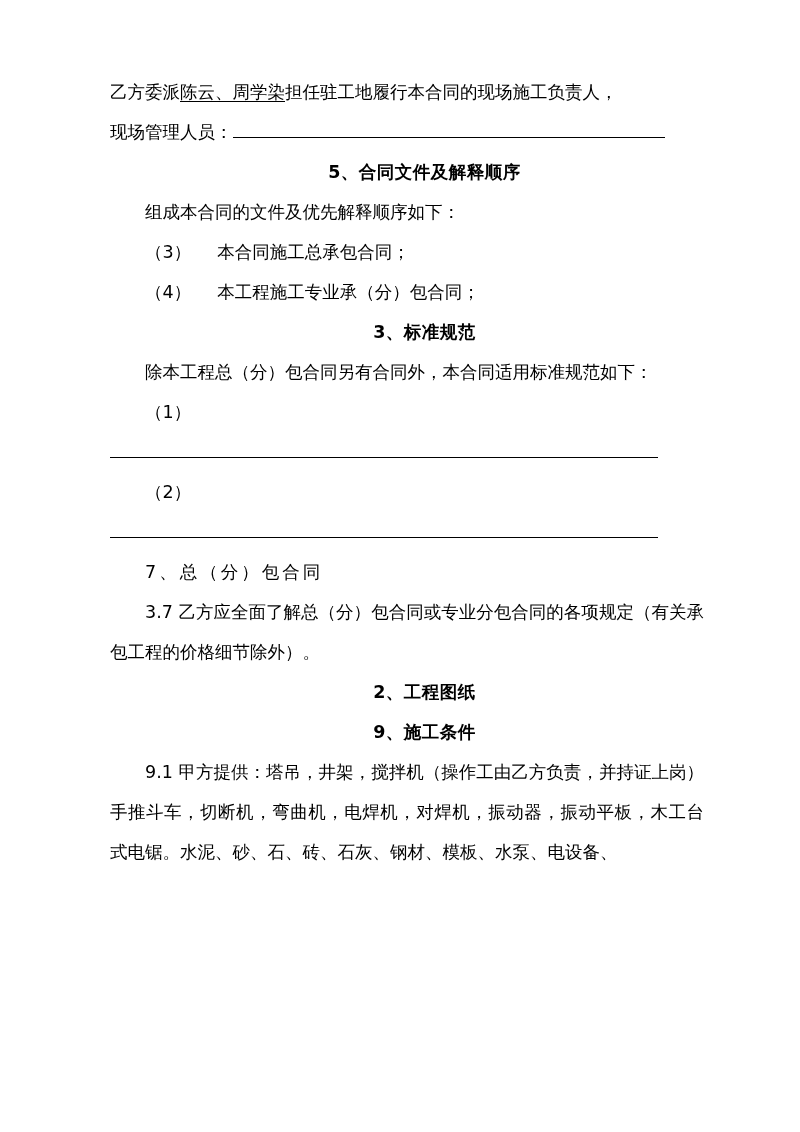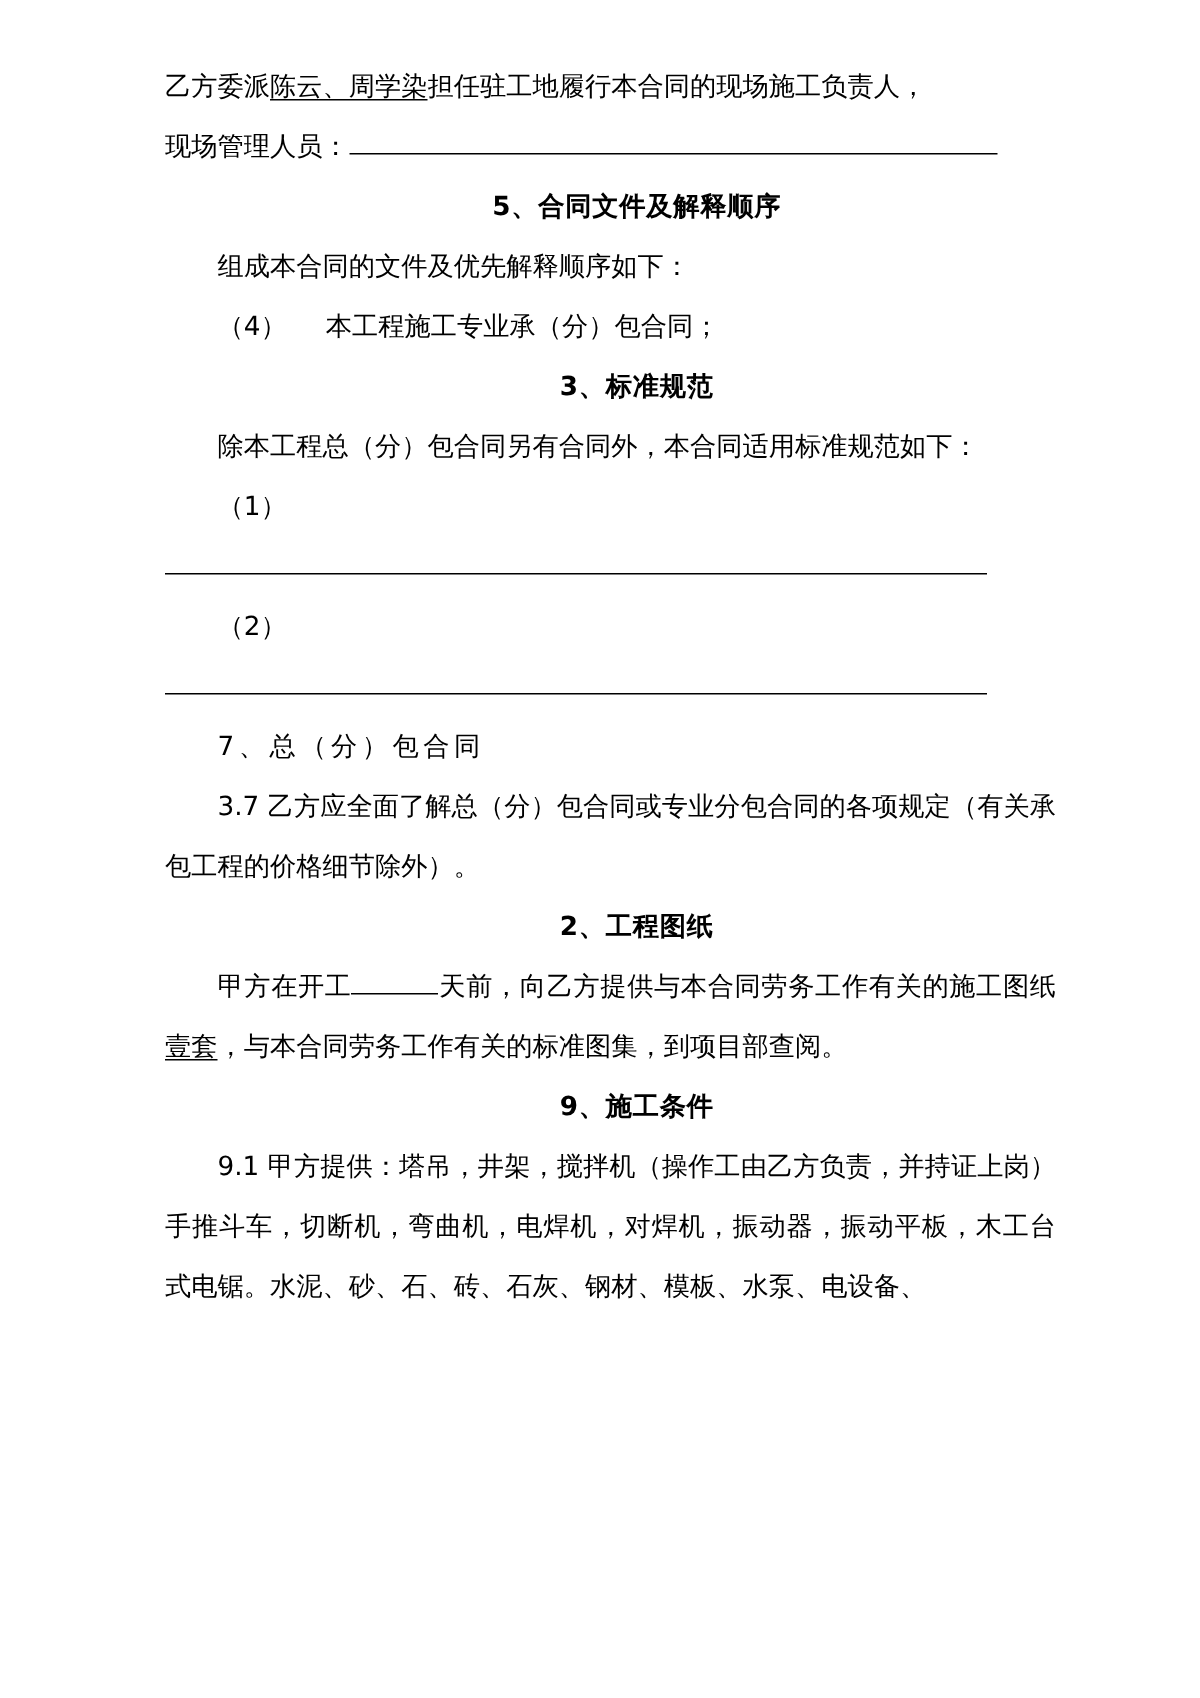--- a/index.html
+++ b/index.html
@@ -12,21 +12,21 @@
     height: 1132px;
     font-family: "DejaVu Sans", "Liberation Sans", sans-serif;
     color: #000000;
   }
   .page {
     position: relative;
     width: 800px;
     height: 968px;
     background: #ffffff;
     box-sizing: border-box;
-    padding: 38px 96px 60px 110px;
+    padding: 72px 96px 60px 110px;
   }
   .doc-body {
     font-size: 17.5px;
     line-height: 40px;
   }
   p {
     margin: 0;
     padding: 0;
   }
   .para {
@@ -81,20 +81,23 @@
 
     <p class="para-noindent">
       <span>现场管理人员：</span><span class="fill fill-mid"></span>
     </p>
 
     <p class="heading">5、合同文件及解释顺序</p>
 
     <p class="para">组成本合同的文件及优先解释顺序如下：</p>
 
     <p class="list-item">
+      <span class="lbl">（3）</span><span>本合同施工总承包合同；</span>
+    </p>
+    <p class="list-item">
       <span class="lbl">（4）</span><span>本工程施工专业承（分）包合同；</span>
     </p>
 
     <p class="heading">3、标准规范</p>
 
     <p class="para">除本工程总（分）包合同另有合同外，本合同适用标准规范如下：</p>
 
     <p class="list-item">
       <span class="lbl">（1）</span><span class="fill fill-num"></span>
     </p>
@@ -102,22 +105,19 @@
       <span class="lbl">（2）</span><span class="fill fill-num"></span>
     </p>
 
     <p class="heading-wide">7、总（分）包合同</p>
 
 
     <p class="para">3.7 乙方应全面了解总（分）包合同或专业分包合同的各项规定（有关承包工程的价格细节除外）。</p>
 
     <p class="heading">2、工程图纸</p>
 
-    <p class="para">
-      <span>甲方在开工</span><span class="fill fill-short"></span><span>天前，向乙方提供与本合同劳务工作有关的施工图纸</span><span class="u">壹套</span><span>，与本合同劳务工作有关的标准图集，到项目部查阅。</span>
-    </p>
 
     <p class="heading">9、施工条件</p>
 
     <p class="para">9.1 甲方提供：塔吊，井架，搅拌机（操作工由乙方负责，并持证上岗）手推斗车，切断机，弯曲机，电焊机，对焊机，振动器，振动平板，木工台式电锯。水泥、砂、石、砖、石灰、钢材、模板、水泵、电设备、</p>
 
   </div>
 </div>
 
 </body></html>

